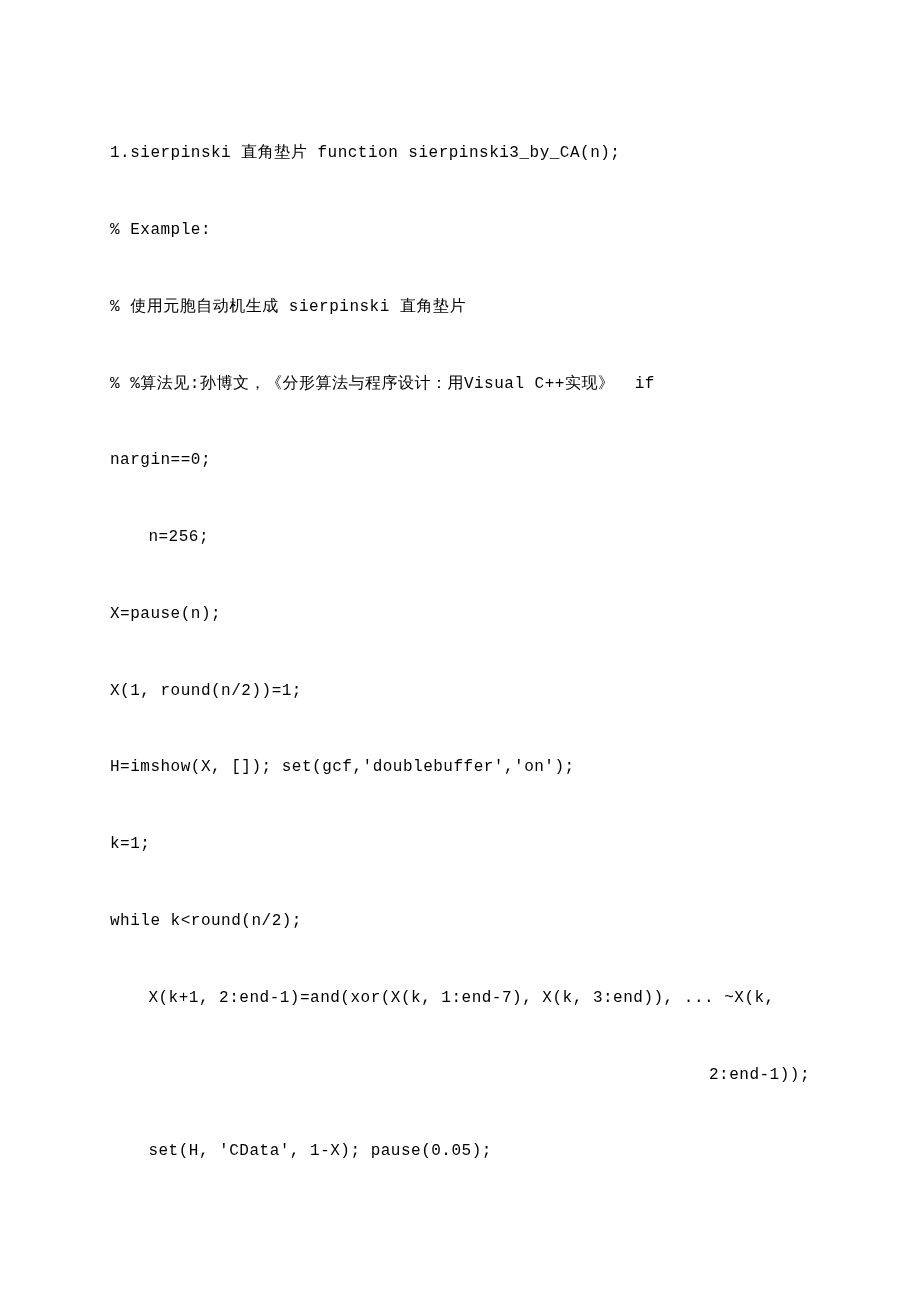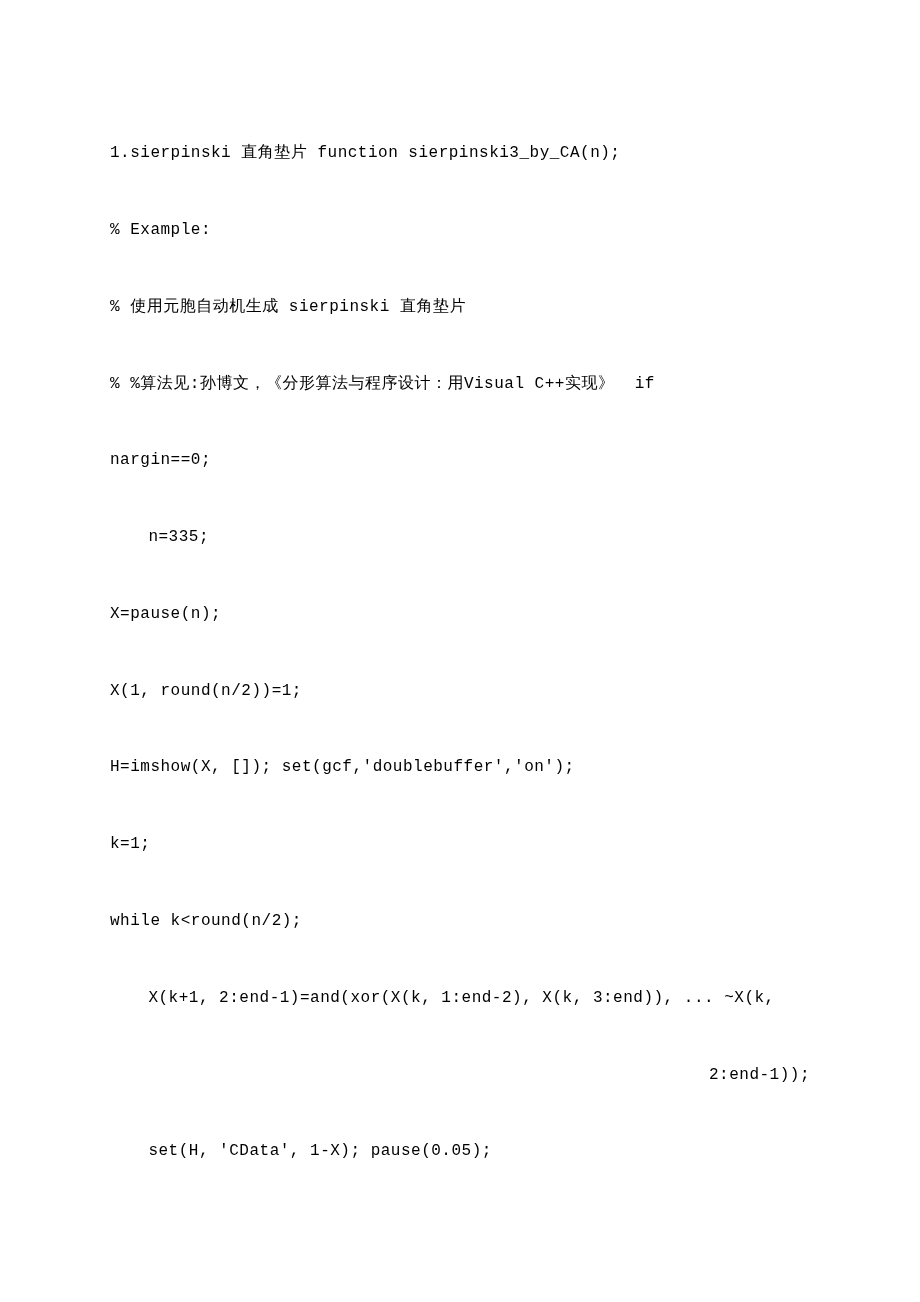--- a/index.html
+++ b/index.html
@@ -30,27 +30,27 @@
 </head>
 <body>
 
 <div class="page">
   <div class="code-block">
     <span class="line">1.sierpinski 直角垫片 function sierpinski3_by_CA(n);</span>
     <span class="line">% Example:</span>
     <span class="line">% 使用元胞自动机生成 sierpinski 直角垫片</span>
     <span class="line">% %算法见:孙博文，《分形算法与程序设计：用Visual C++实现》  if</span>
     <span class="line">nargin==0;</span>
-    <span class="line indent1">n=335;</span>
+    <span class="line indent1">n=256;</span>
     <span class="line">X=pause(n);</span>
     <span class="line">X(1, round(n/2))=1;</span>
     <span class="line">H=imshow(X, []); set(gcf,'doublebuffer','on');</span>
     <span class="line">k=1;</span>
     <span class="line">while k&lt;round(n/2);</span>
-    <span class="line indent1">X(k+1, 2:end-1)=and(xor(X(k, 1:end-2), X(k, 3:end)), ... ~X(k,</span>
+    <span class="line indent1">X(k+1, 2:end-1)=and(xor(X(k, 1:end-7), X(k, 3:end)), ... ~X(k,</span>
     <span class="line indent2">2:end-1));</span>
     <span class="line indent1">set(H, 'CData', 1-X); pause(0.05);</span>
     
     
     
     
     
     
     
     

